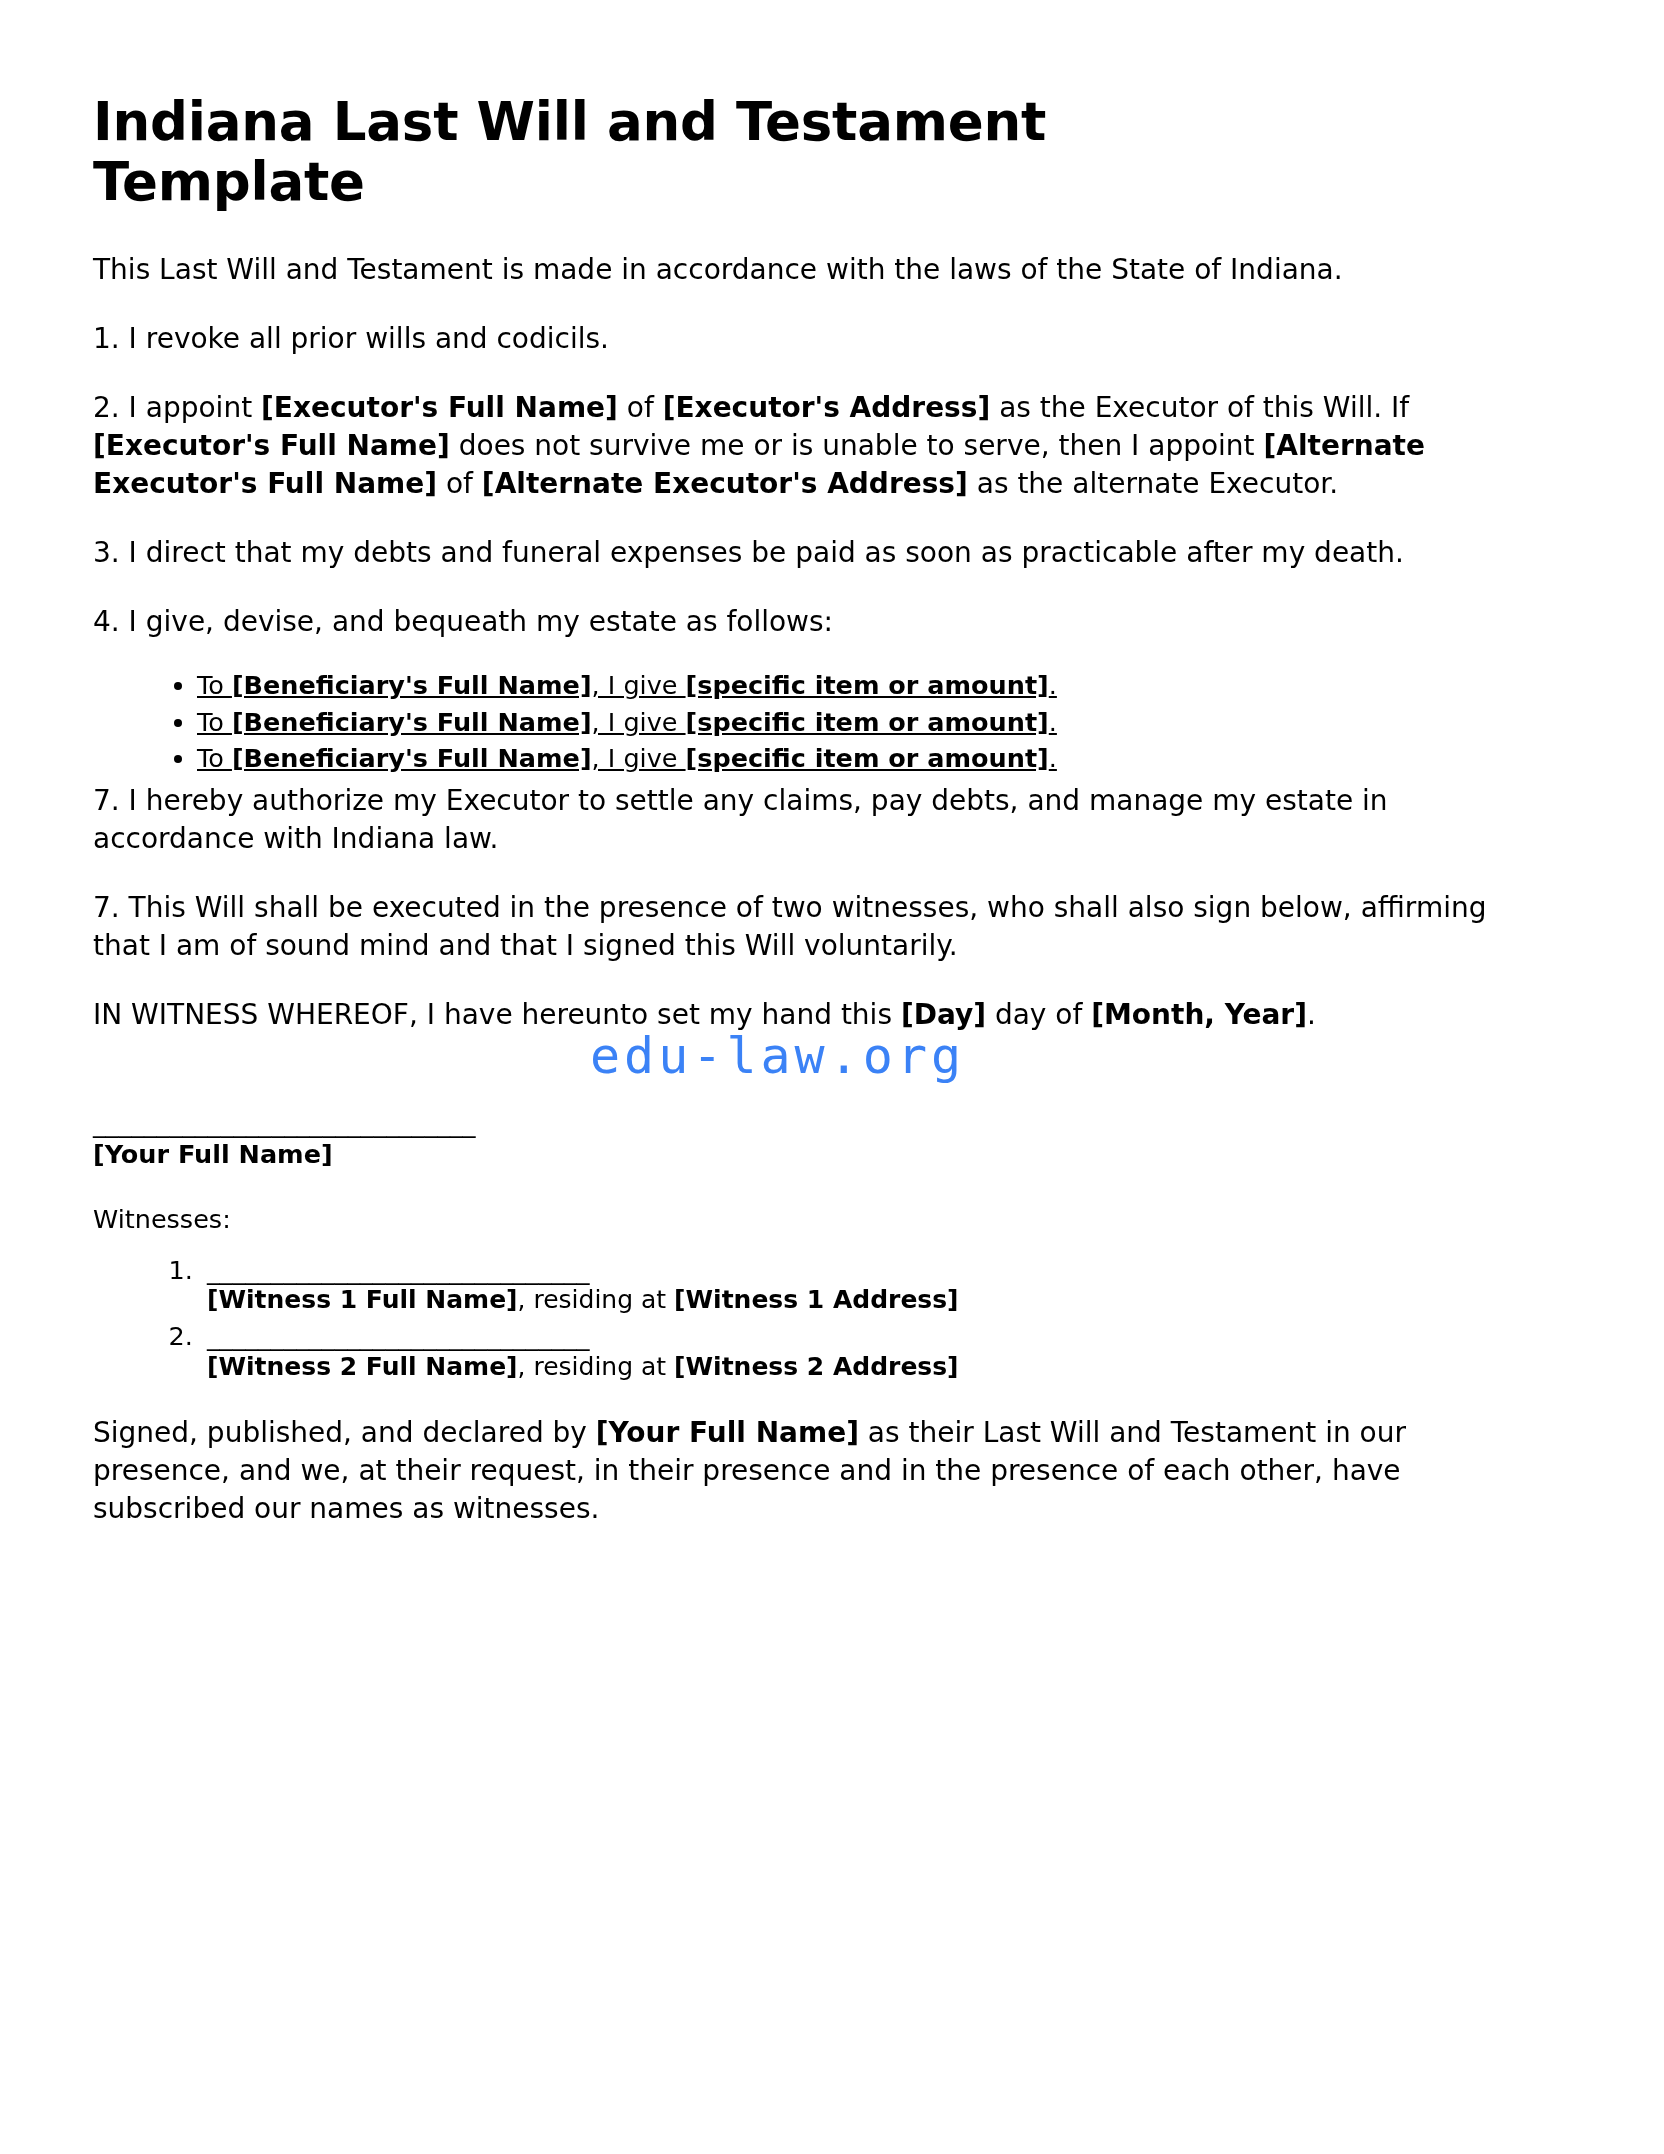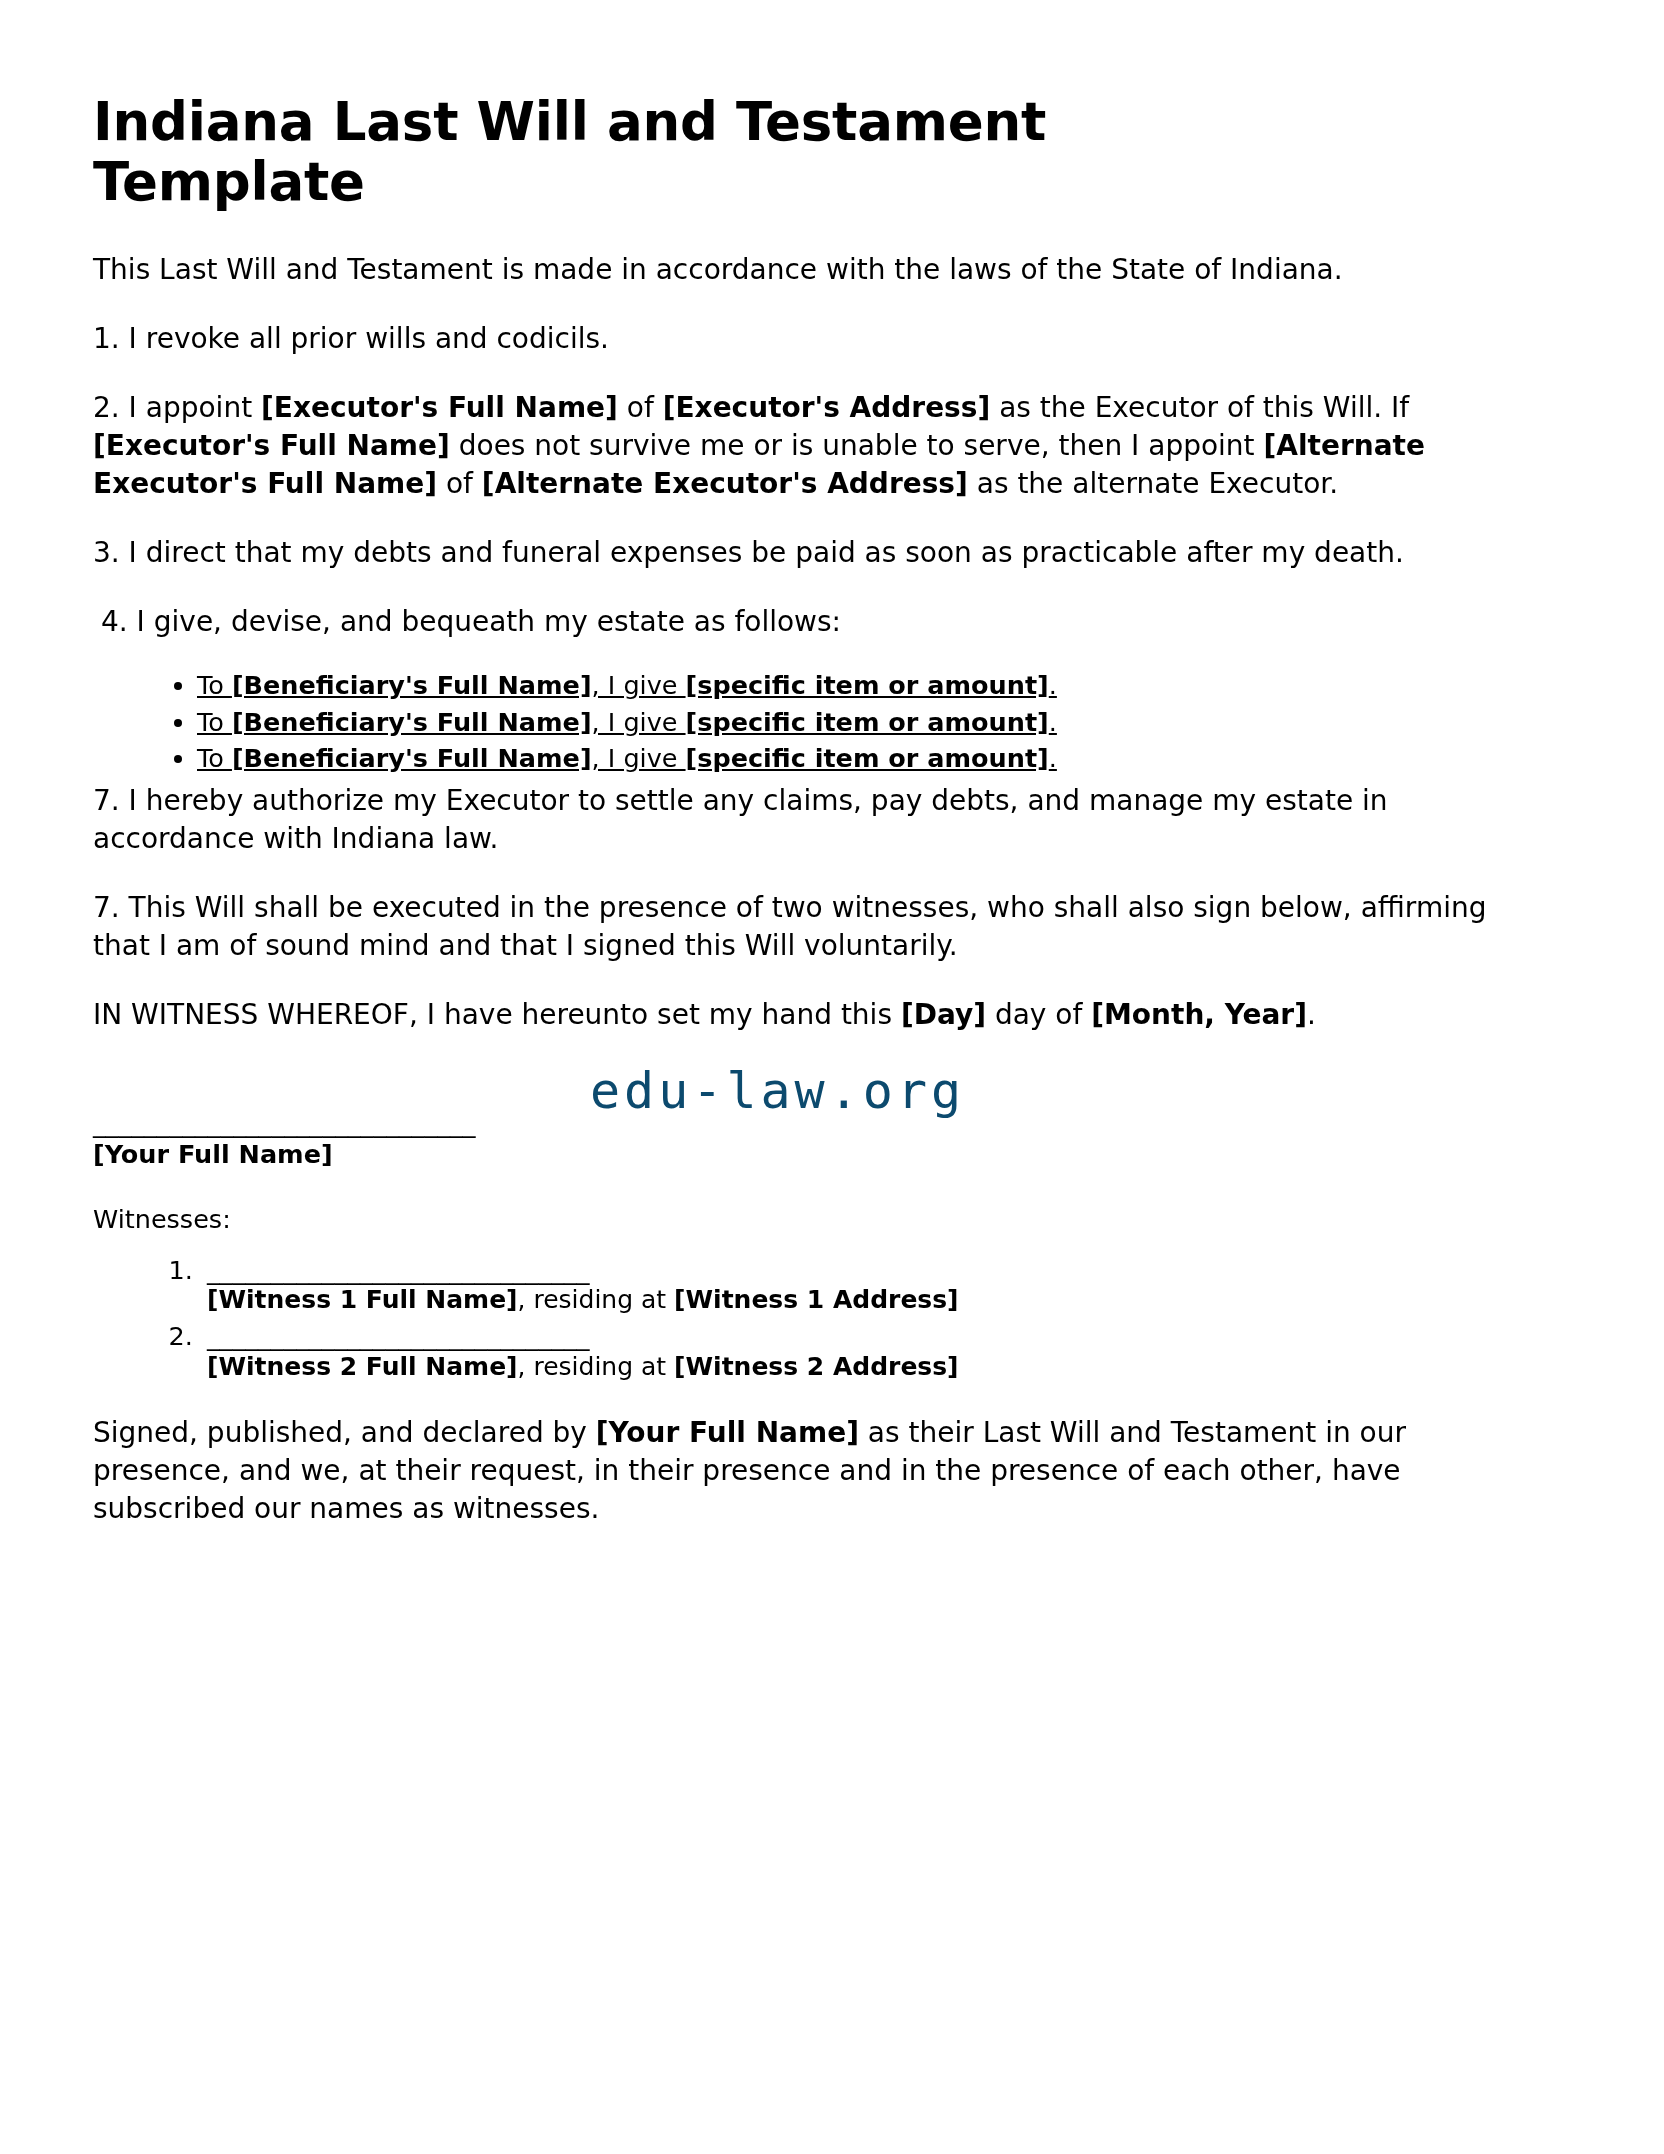--- a/index.html
+++ b/index.html
@@ -29,21 +29,20 @@
   }
   p.para {
     font-size: 28px;
     line-height: 1.36;
     margin: 0 0 31px 0;
     max-width: 1420px;
     font-weight: normal;
   }
   p.para.tight {
     margin-bottom: 26px;
-    margin-left: 8px;
   }
   b, .ph {
     font-weight: bold;
   }
   ul.bequests {
     margin: 0 0 6px 0;
     padding: 0 0 0 104px;
     list-style: disc outside;
     font-size: 25.5px;
     line-height: 1.42;
@@ -92,25 +91,25 @@
     display: block;
   }
   .section-label {
     font-size: 25.5px;
     line-height: 1.36;
     margin: 0 0 8px 0;
   }
   .watermark {
     position: absolute;
     left: 590px;
-    top: 1062px;
+    top: 1027px;
     font-family: "DejaVu Sans Mono", "Liberation Mono", monospace;
     font-size: 50px;
     letter-spacing: 4px;
-    color: #0c4a6e;
+    color: #3b82f6;
     white-space: nowrap;
     pointer-events: none;
     user-select: none;
     z-index: 5;
   }
   .spacer-sig {
     height: 44px;
   }
 </style>
 </head>

